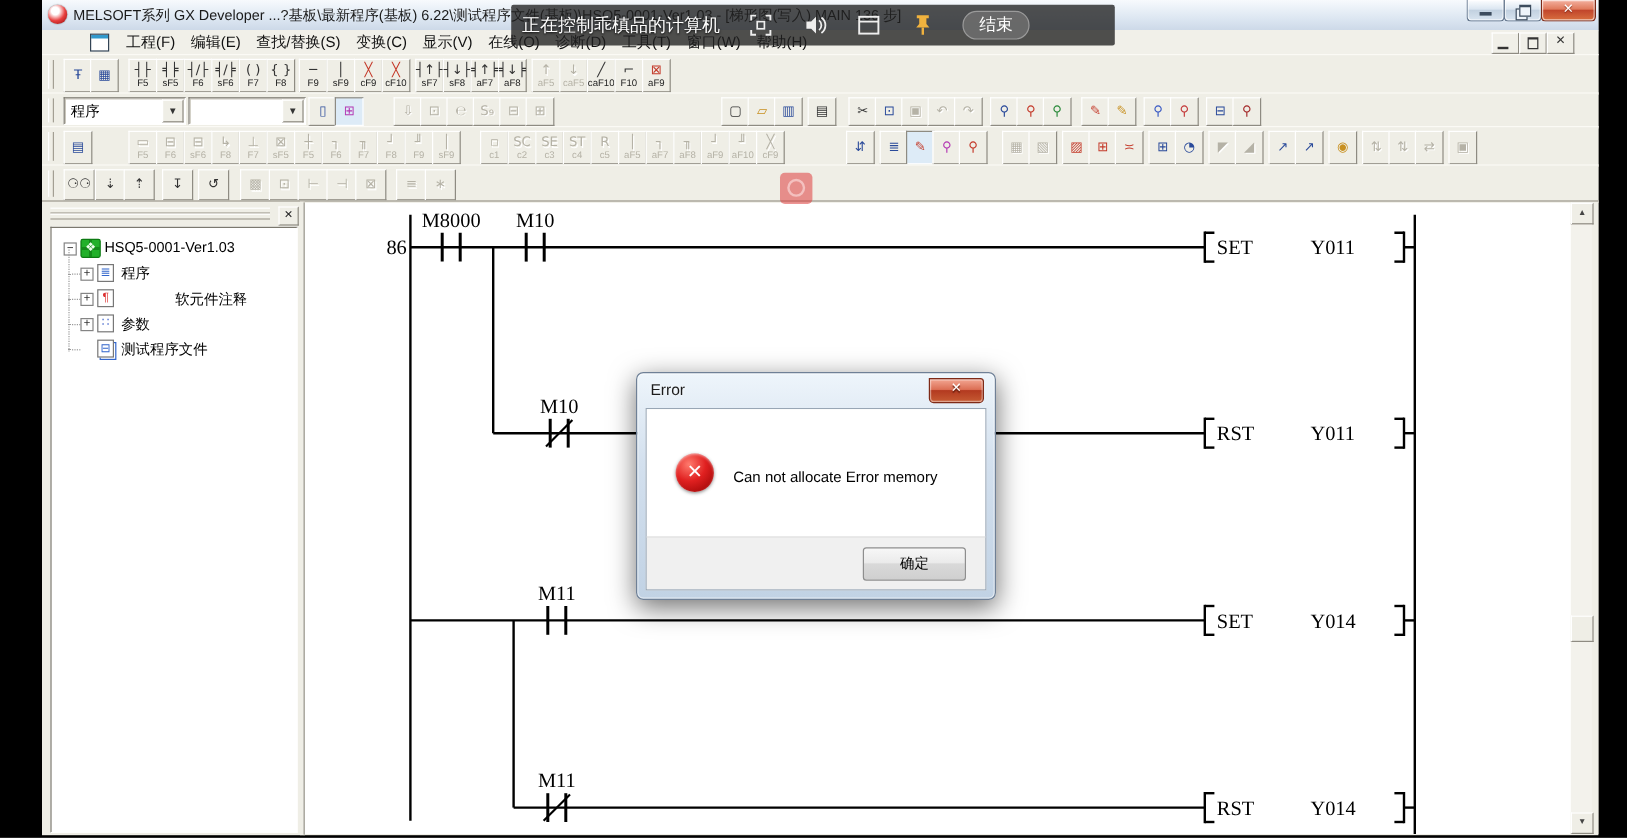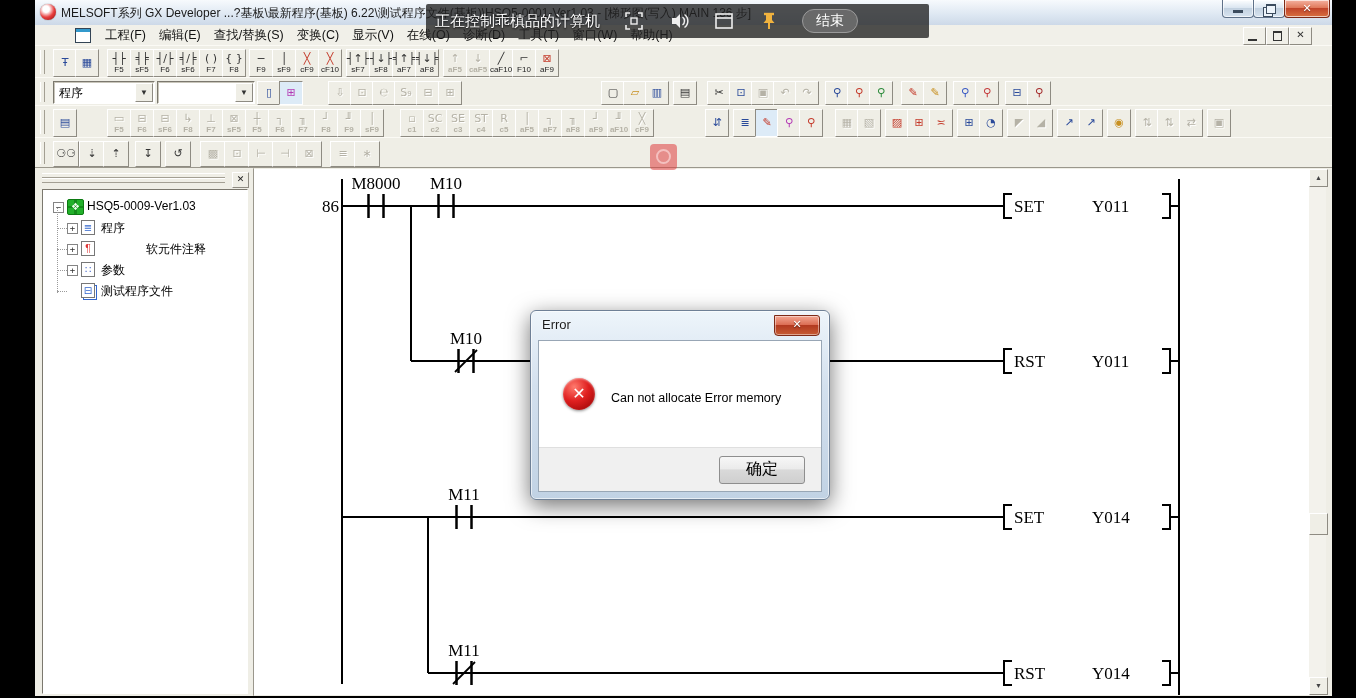--- a/index.html
+++ b/index.html
@@ -37,21 +37,21 @@
 
   
   .tbrow{position:absolute;left:0;width:100%;background:#efeee6;border-top:1px solid #fbfaf5;
     border-bottom:1px solid #b9b6ab;}
   .grip{position:absolute;top:4px;bottom:4px;width:3px;border-left:1px solid #fff;border-right:1px solid #a39f93;}
   .tbtn{position:absolute;background:#efeee6;border:1px solid;border-color:#fff #8e8b82 #8e8b82 #fff;
     display:flex;flex-direction:column;align-items:center;justify-content:center;color:#333;cursor:default;}
   .tbtn .g{font-size:11px;line-height:12px;font-family:"DejaVu Sans","Liberation Sans",sans-serif;white-space:nowrap;}
   .tbtn .l{font-size:8px;line-height:9px;color:#222;}
   .tbtn.dis{color:#b5b2a6;}
-  .tbtn.dis .l{color:#b5b2a6;font-weight:bold;}
+  .tbtn.dis .l{color:#b5b2a6;}
   .tbtn.dis .g{text-shadow:1px 1px 0 #fff;}
   .tbtn.sel{background:#ddeBF7;border-color:#8e8b82 #fff #fff #8e8b82;}
   .combo{position:absolute;top:3px;height:21px;background:#fff;border:1px solid;
     border-color:#7b786e #fff #fff #7b786e;box-shadow:inset 1px 1px 0 #c9c6bb;}
   .combo .val{position:absolute;left:5px;top:3px;font-size:12px;color:#000;}
   .combo .cbtn{position:absolute;right:1px;top:1px;bottom:1px;width:16px;background:#efeee6;
     border:1px solid;border-color:#fff #8e8b82 #8e8b82 #fff;font-size:8px;color:#333;text-align:center;line-height:17px;}
 
   
   #mainarea{position:absolute;left:0;top:167px;width:100%;height:528px;background:#efeee6;border-top:1px solid #9a978c;}
@@ -113,21 +113,21 @@
   #dlgclient{position:absolute;left:7px;top:29px;right:7px;bottom:7px;background:#fff;border:1px solid #98a6b5;}
   #dlgbody{position:absolute;left:0;top:0;right:0;height:107px;background:#fff;}
   #erricon{position:absolute;left:24px;top:37px;width:32px;height:32px;border-radius:50%;
     background:radial-gradient(circle at 35% 28%,#ff7b6e 0%,#e02020 45%,#8f0000 100%);
     box-shadow:0 1px 3px rgba(0,0,0,0.45),inset 0 1px 2px rgba(255,255,255,0.5);
     color:#fff;font-size:16px;font-weight:bold;text-align:center;line-height:31px;}
   #dlgmsg{position:absolute;left:72px;top:50px;font-size:12.5px;color:#000;}
   #dlgfooter{position:absolute;left:0;right:0;bottom:0;height:43px;background:#f0f0f0;border-top:1px solid #dfdfdf;}
   #okbtn{position:absolute;right:16px;top:8px;width:84px;height:26px;
     background:linear-gradient(#f7f7f7,#ebebeb 45%,#d9d9d9 50%,#cfcfcf);
-    border:1px solid #8e8e8e;border-radius:3px;font-size:16px;color:#000;text-align:center;line-height:24px;}
+    border:1px solid #8e8e8e;border-radius:3px;font-size:12px;color:#000;text-align:center;line-height:24px;}
 </style>
 </head>
 <body>
 
 <div id="app">
 
   <div id="titlebar">
     <div id="appicon"></div>
     <div id="apptitle">MELSOFT系列 GX Developer ...?基板\最新程序(基板) 6.22\测试程序文件(基板)\HSQ5-0001-Ver1.03 - [梯形图(写入)    MAIN    136 步]</div>
     <div class="cap" style="left:1187px;width:30px;">
@@ -543,21 +543,21 @@
 
   <div id="mainarea">
     <div id="treepanel">
       <div class="dockridge" style="top:3px;"></div>
       <div class="dockridge" style="top:8px;"></div>
       <div id="panelclose">✕</div>
       <div id="treebox">
           <div class="treerow" style="left: 0px; top: 8px; width: 200px;">
             <div class="expbox" style="left: 10px; top: 4px;">−</div>
             <div class="tic project" style="left: 24px; top: 1px;">❖</div>
-            <span class="treelabel" style="left: 44px;">HSQ5-0009-Ver1.03</span>
+            <span class="treelabel" style="left: 44px;">HSQ5-0001-Ver1.03</span>
           </div>
           <div class="treerow" style="left: 0px; top: 29px; width: 200px;">
             <div class="expbox" style="left: 24px; top: 4px;">+</div>
             <div class="tic page program" style="left: 38px; top: 1px;">≣</div>
             <span class="treelabel" style="left: 58px;">程序</span>
           </div>
           <div class="treerow" style="left: 0px; top: 50px; width: 200px;">
             <div class="expbox" style="left: 24px; top: 4px;">+</div>
             <div class="tic page comment" style="left: 38px; top: 1px;">¶</div>
             <span class="treelabel" style="left: 58px; margin-left: 45px;">软元件注释</span>

